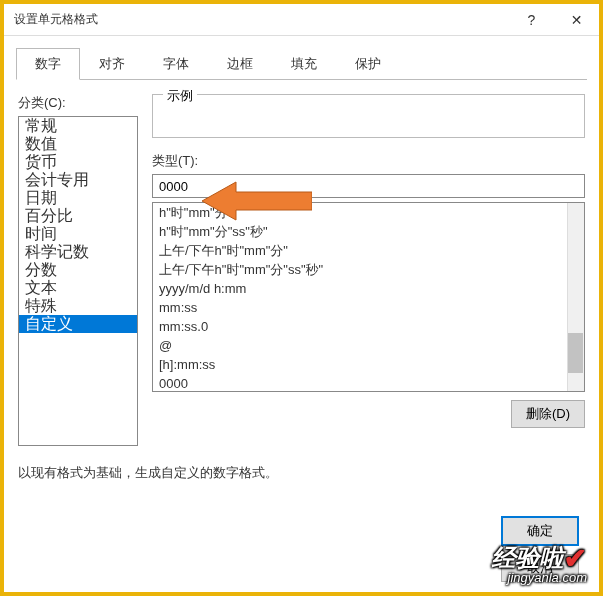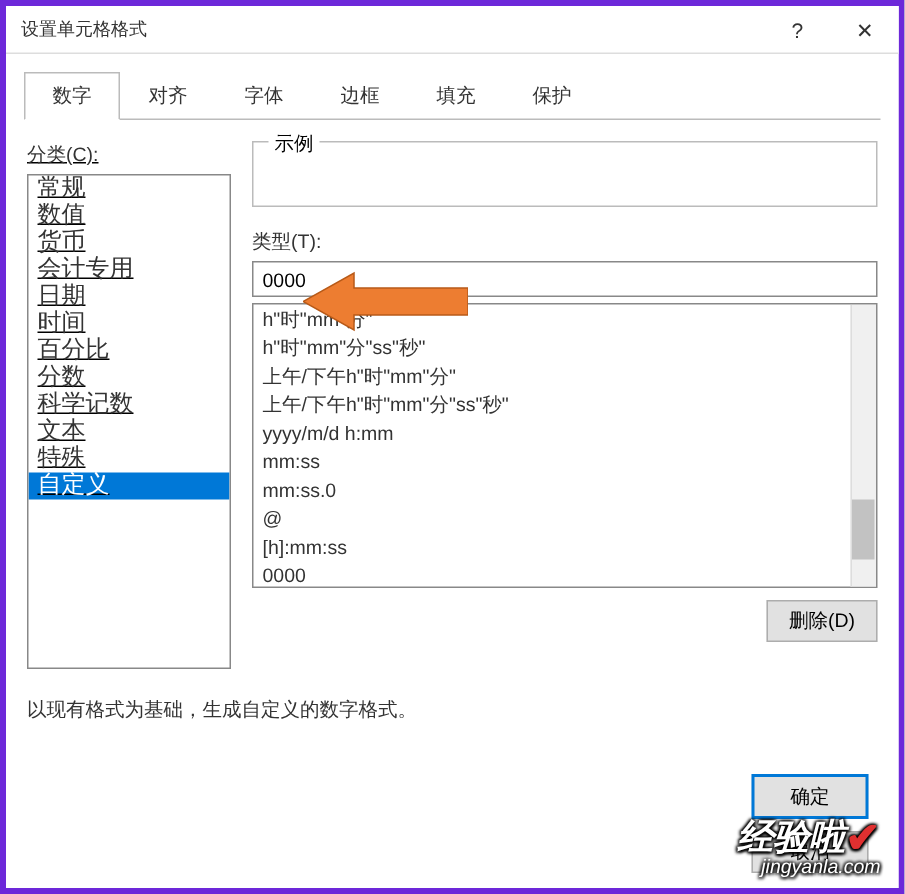--- a/index.html
+++ b/index.html
@@ -1,28 +1,28 @@
 <!DOCTYPE html>
 <html><head>
 <meta charset="utf-8">
 <style>
   * { box-sizing: border-box; font-family: "Microsoft YaHei", "SimSun", sans-serif; }
   body { margin: 0; background: #888; }
-  .frame { width: 603px; height: 596px; background: #fff; margin: 0; position: relative; border: 4px solid #6d28d9; }
+  .frame { width: 603px; height: 596px; background: #fff; margin: 0; position: relative; border: 4px solid #eab308; }
   .dialog { position: absolute; left: 0; top: 0; right: 0; bottom: 0; background: #fff; }
   .titlebar { height: 32px; background: #fff; border-bottom: 1px solid #ddd; display: flex; align-items: center; padding-left: 10px; }
   .titlebar .title { font-size: 12px; color: #333; }
   .titlebar .winbtns { margin-left: auto; display: flex; }
   .winbtn { width: 45px; height: 32px; display: flex; align-items: center; justify-content: center; font-size: 14px; color: #333; }
   .tabs { display: flex; padding: 12px 12px 0 12px; }
   .tab { padding: 6px 18px; font-size: 13px; color: #333; border: 1px solid transparent; position: relative; }
   .tab.active { border: 1px solid #bbb; border-bottom: 1px solid #fff; background: #fff; z-index: 2; }
   .tab-underline { border-bottom: 1px solid #bbb; margin: -1px 12px 0 12px; }
   .body { padding: 14px 14px 0 14px; display: flex; gap: 14px; position: relative; }
-  .left { width: 136px; text-decoration: underline; }
+  .left { width: 120px; }
   .label { font-size: 13px; color: #333; margin-bottom: 4px; }
   .listbox { border: 1px solid #888; height: 330px; overflow: hidden; background: #fff; }
   .listitem { font-size: 16px; padding: 0 6px; line-height: 18px; color: #333; cursor: default; }
   .listitem.selected { background: #0078d7; color: #fff; }
   .right { flex: 1; position: relative; }
   .sample-lbl { font-size: 13px; position: absolute; left: 10px; top: -8px; background: #fff; padding: 0 4px; }
   .sample-box { border: 1px solid #bbb; height: 44px; margin-bottom: 14px; position: relative; }
   .type-input { width: 100%; border: 1px solid #888; height: 24px; font-size: 13px; padding: 0 6px; margin-bottom: 4px; }
   .format-list { border: 1px solid #888; height: 190px; overflow-y: auto; font-size: 13px; position: relative; }
   .format-list .fitem { padding: 1px 6px; line-height: 17px; color: #333; cursor: default; }
@@ -66,24 +66,24 @@
 
   <div class="body">
     <div class="left">
       <div class="label">分类(C):</div>
       <div class="listbox">
         <div class="listitem">常规</div>
         <div class="listitem">数值</div>
         <div class="listitem">货币</div>
         <div class="listitem">会计专用</div>
         <div class="listitem">日期</div>
+        <div class="listitem">百分比</div>
         <div class="listitem">时间</div>
-        <div class="listitem">百分比</div>
+        <div class="listitem">科学记数</div>
         <div class="listitem">分数</div>
-        <div class="listitem">科学记数</div>
         <div class="listitem">文本</div>
         <div class="listitem">特殊</div>
         <div class="listitem selected">自定义</div>
       </div>
     </div>
 
     <div class="right">
       <div class="sample-box">
         <span class="sample-lbl">示例</span>
       </div>

